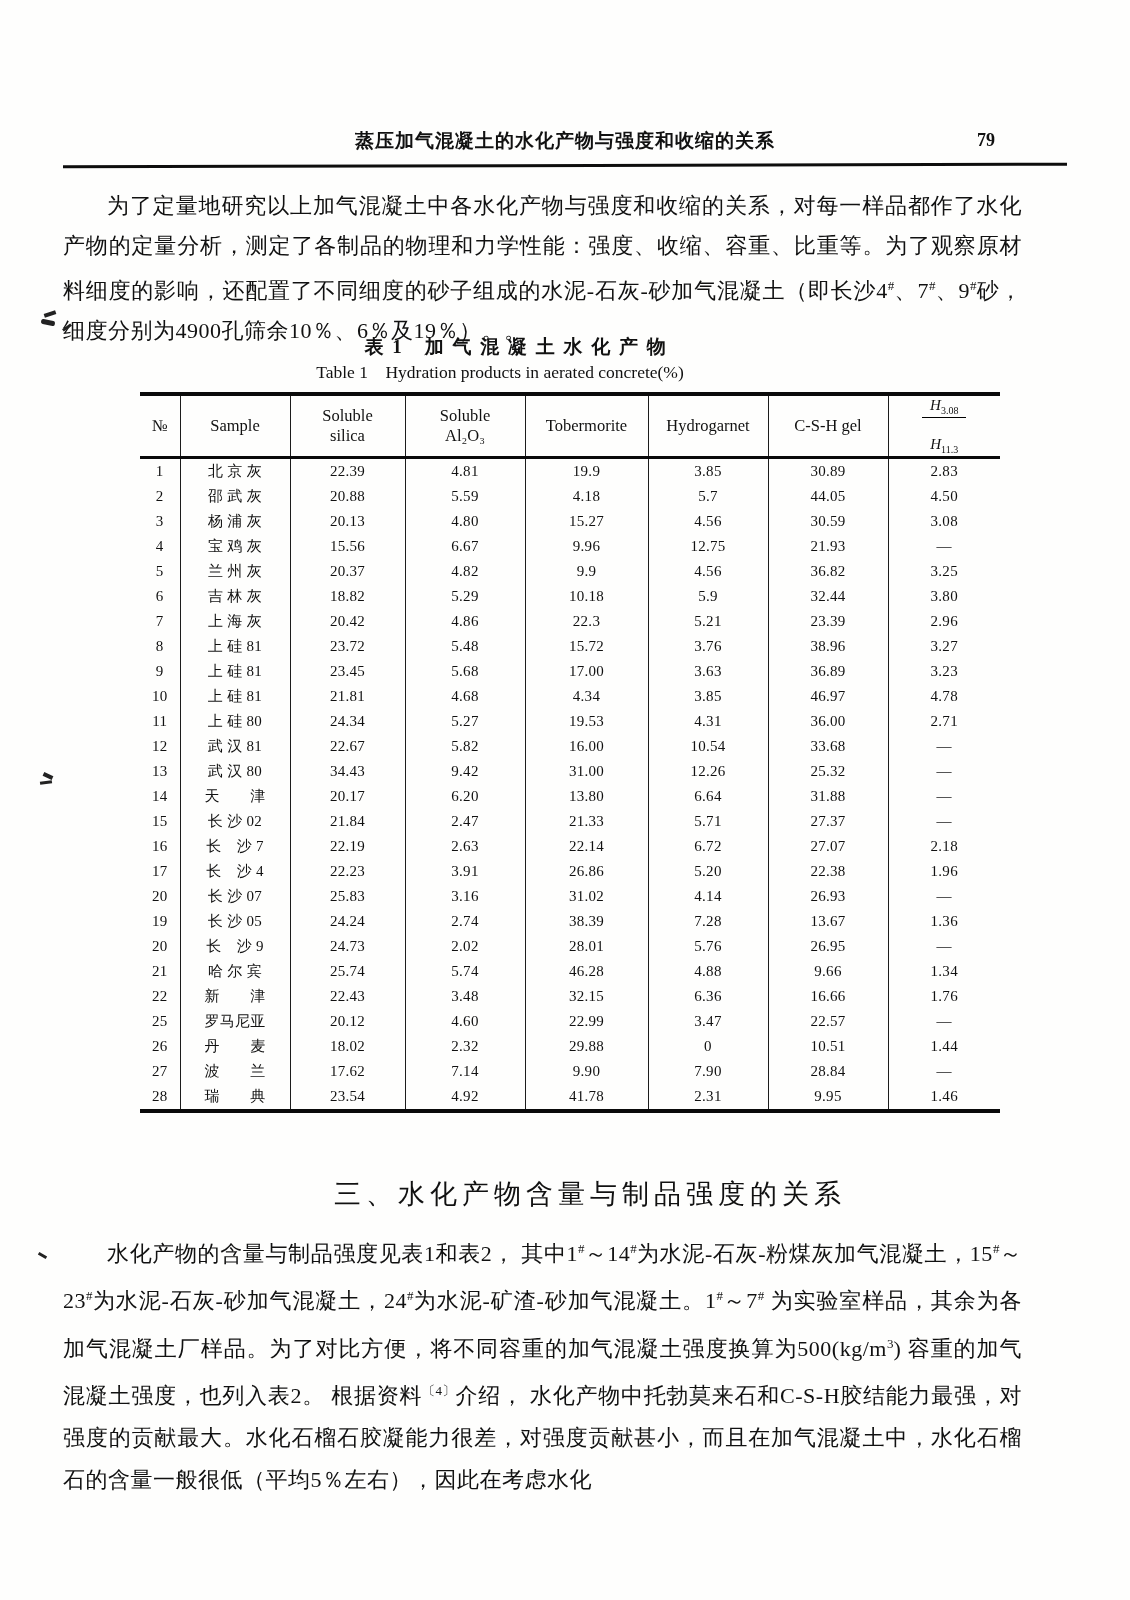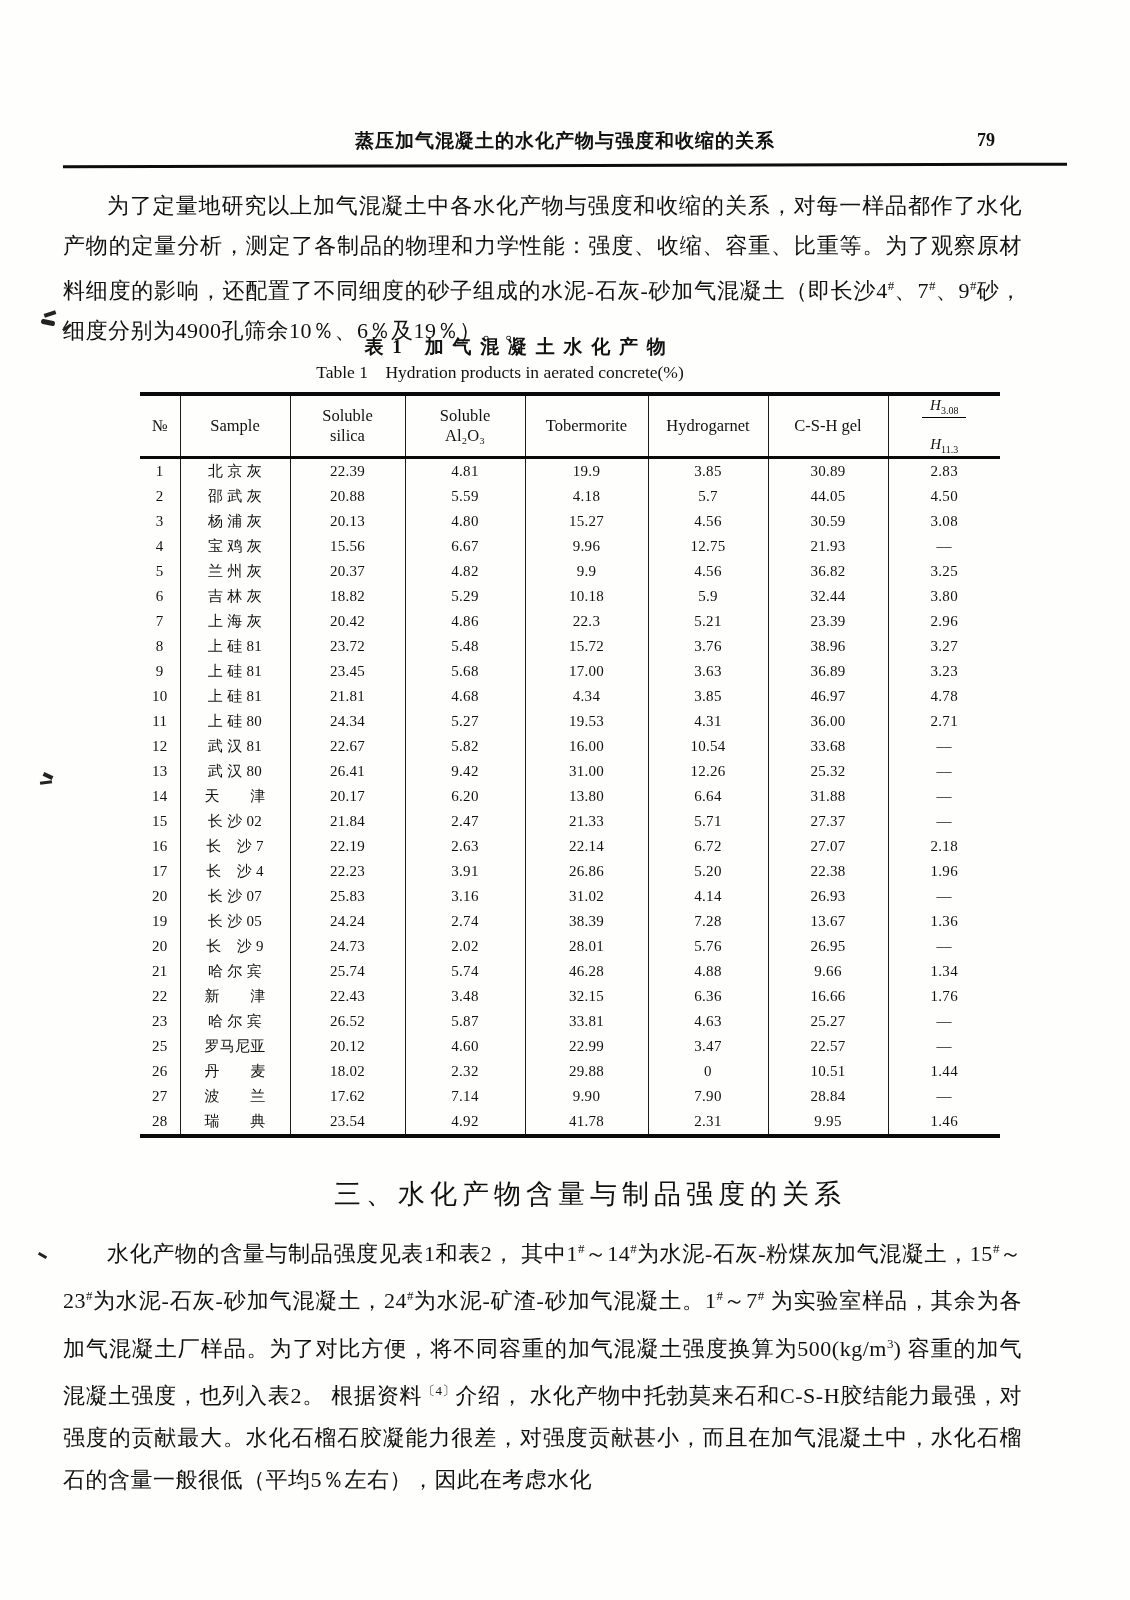--- a/index.html
+++ b/index.html
@@ -258,21 +258,21 @@
             <td class="c2">22.67</td>
             <td class="c3">5.82</td>
             <td class="c4">16.00</td>
             <td class="c5">10.54</td>
             <td class="c6">33.68</td>
             <td class="c7">—</td>
           </tr>
           <tr>
             <td class="c0">13</td>
             <td class="c1">武 汉 80</td>
-            <td class="c2">26.41</td>
+            <td class="c2">34.43</td>
             <td class="c3">9.42</td>
             <td class="c4">31.00</td>
             <td class="c5">12.26</td>
             <td class="c6">25.32</td>
             <td class="c7">—</td>
           </tr>
           <tr>
             <td class="c0">14</td>
             <td class="c1">天　　津</td>
             <td class="c2">20.17</td>
@@ -356,30 +356,20 @@
             <td class="c0">22</td>
             <td class="c1">新　　津</td>
             <td class="c2">22.43</td>
             <td class="c3">3.48</td>
             <td class="c4">32.15</td>
             <td class="c5">6.36</td>
             <td class="c6">16.66</td>
             <td class="c7">1.76</td>
           </tr>
           <tr>
-            <td class="c0">23</td>
-            <td class="c1">哈 尔 宾</td>
-            <td class="c2">26.52</td>
-            <td class="c3">5.87</td>
-            <td class="c4">33.81</td>
-            <td class="c5">4.63</td>
-            <td class="c6">25.27</td>
-            <td class="c7">—</td>
-          </tr>
-          <tr>
             <td class="c0">25</td>
             <td class="c1">罗马尼亚</td>
             <td class="c2">20.12</td>
             <td class="c3">4.60</td>
             <td class="c4">22.99</td>
             <td class="c5">3.47</td>
             <td class="c6">22.57</td>
             <td class="c7">—</td>
           </tr>
           <tr>

